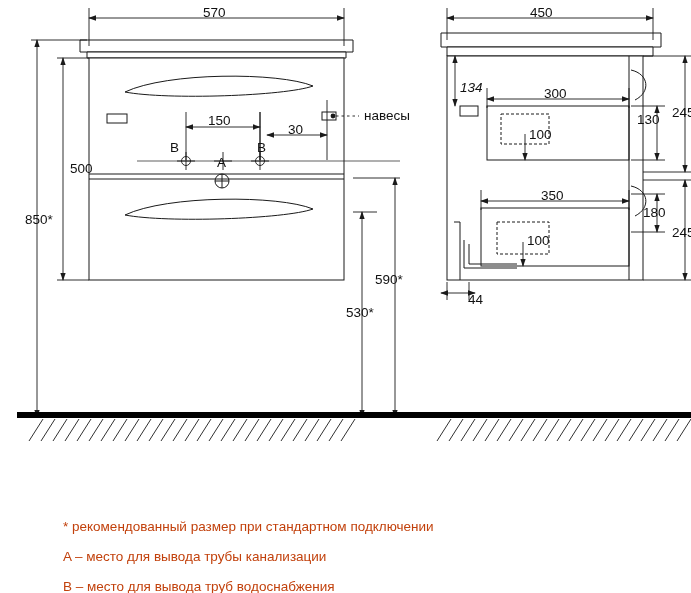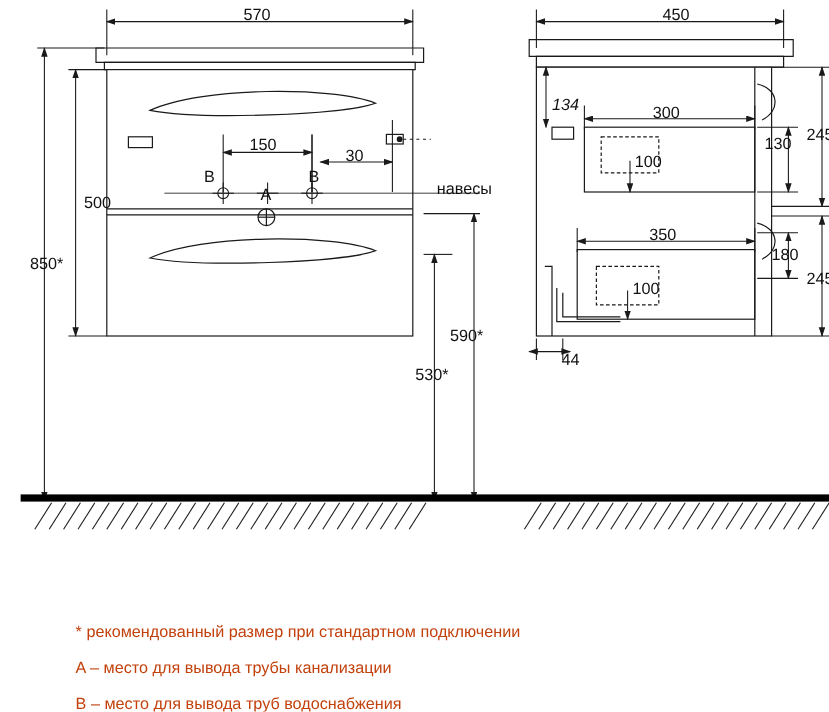--- a/index.html
+++ b/index.html
@@ -43,21 +43,20 @@
     position: absolute;
     font-size: 13.5px;
     color: #111111;
     white-space: nowrap;
   }
   .callout {
     position: absolute;
     font-size: 13.5px;
     color: #111111;
     white-space: nowrap;
-    margin-top: 42px;
   }
 </style>
 </head>
 <body>
 
 <div id="stage">
 
   <svg class="drawing" viewBox="0 0 691 593">
     <defs>
       <marker id="arr" markerWidth="9" markerHeight="9" refX="8" refY="3" orient="auto" markerUnits="strokeWidth">
@@ -305,21 +304,21 @@
   <div class="dim-label" style="left:271px; top:122px;">30</div>
   <div class="dim-label" style="left:358px; top:272px;text-align:right;">590*</div>
   <div class="dim-label" style="left:329px; top:305px;">530*</div>
 
   <div class="dim-label" style="left:153px; top:140px;">B</div>
   <div class="dim-label" style="left:240px; top:140px;">B</div>
   <div class="dim-label" style="left:200px; top:155px;">A</div>
 
   <div class="callout" style="left:347px; top:108px;">навесы</div>
 
-  <div class="dim-label" style="left:513px; top:5px;margin-left:22px;">450</div>
+  <div class="dim-label" style="left:513px; top:5px;">450</div>
   <div class="dim-label" style="left:443px; top:80px;font-style:italic;">134</div>
   <div class="dim-label" style="left:527px; top:86px;">300</div>
   <div class="dim-label" style="left:512px; top:127px;">100</div>
   <div class="dim-label" style="left:620px; top:112px;text-align:center;">130</div>
   <div class="dim-label" style="left:655px; top:105px;">245</div>
   <div class="dim-label" style="left:524px; top:188px;">350</div>
   <div class="dim-label" style="left:510px; top:233px;">100</div>
   <div class="dim-label" style="left:626px; top:205px;">180</div>
   <div class="dim-label" style="left:655px; top:225px;">245</div>
   <div class="dim-label" style="left:451px; top:292px;">44</div>

